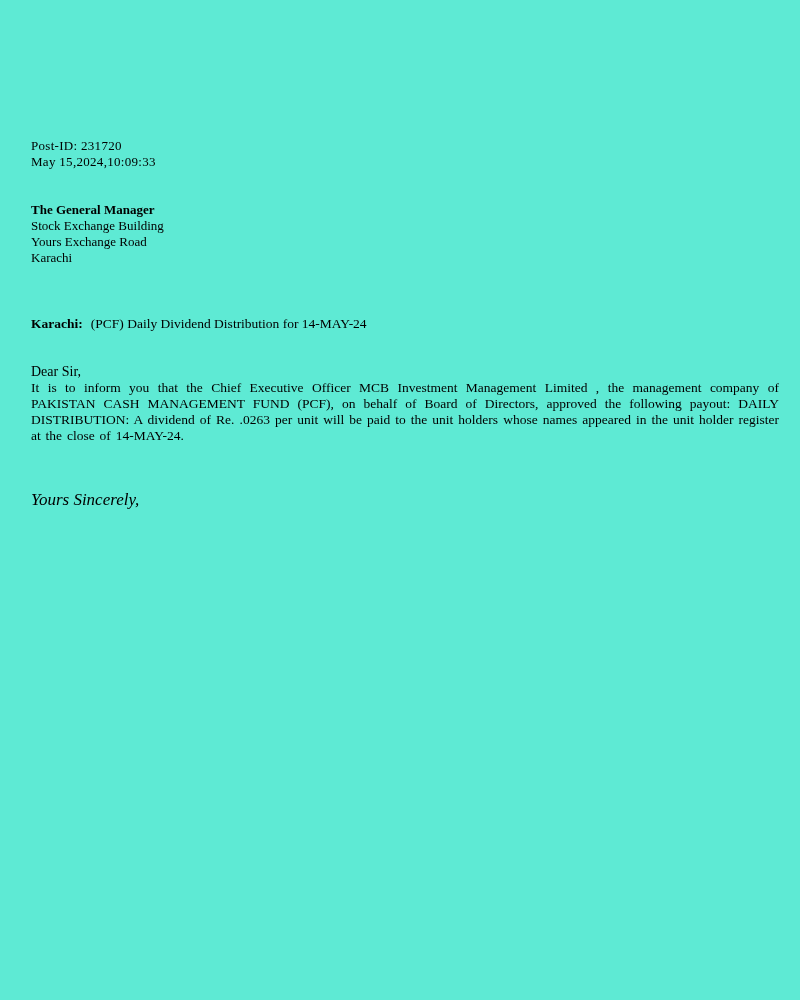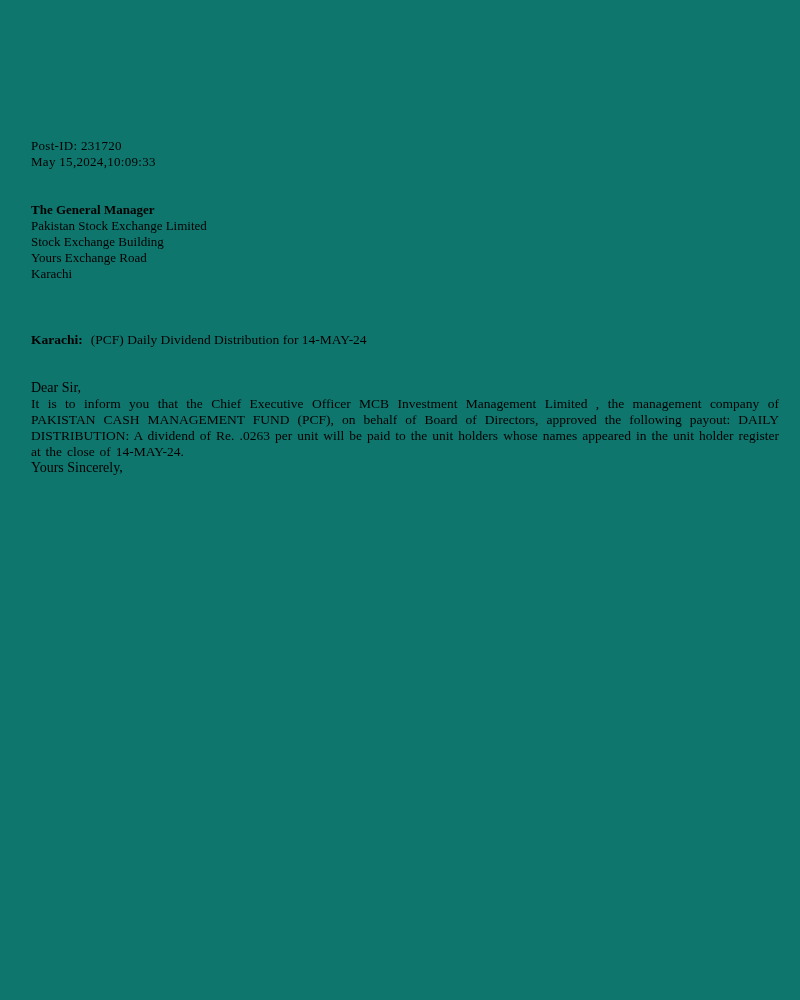--- a/index.html
+++ b/index.html
@@ -4,21 +4,21 @@
 <style>
   html, body {
     margin: 0;
     padding: 0;
     background: #ffffff;
   }
   .page {
     position: relative;
     width: 800px;
     height: 1000px;
-    background: #0f766e;
+    background: #5eead4;
     font-family: "Liberation Serif", "DejaVu Serif", serif;
     font-size: 13px;
     line-height: 16px;
     color: #000000;
     box-sizing: border-box;
     padding: 138px 21px 0 31px;
     overflow: hidden;
   }
   .line {
     margin: 0;
@@ -46,36 +46,37 @@
     font-size: 14px;
   }
   .body-paragraph {
     width: 748px;
     text-align: justify;
     font-size: 13.5px;
     line-height: 16px;
     word-spacing: 1.5px;
   }
   .closing-line {
-    font-size: 14px;
+    margin-top: 48px;
+    font-size: 17px;
+    font-style: italic;
   }
 </style>
 </head>
 <body>
 
 <div class="page">
 
   <div class="meta-block">
     <div class="line">Post-ID: 231720</div>
     <div class="line">May 15,2024,10:09:33</div>
   </div>
 
   <div class="recipient-block">
     <div class="line recipient-title">The General Manager</div>
-    <div class="line">Pakistan Stock Exchange Limited</div>
     <div class="line">Stock Exchange Building</div>
     <div class="line">Yours Exchange Road</div>
     <div class="line">Karachi</div>
   </div>
 
   <div class="subject-line">
     <span class="subject-label">Karachi:</span><span>(PCF) Daily Dividend Distribution for 14-MAY-24</span>
   </div>
 
   <div class="salutation-line">Dear Sir,</div>

